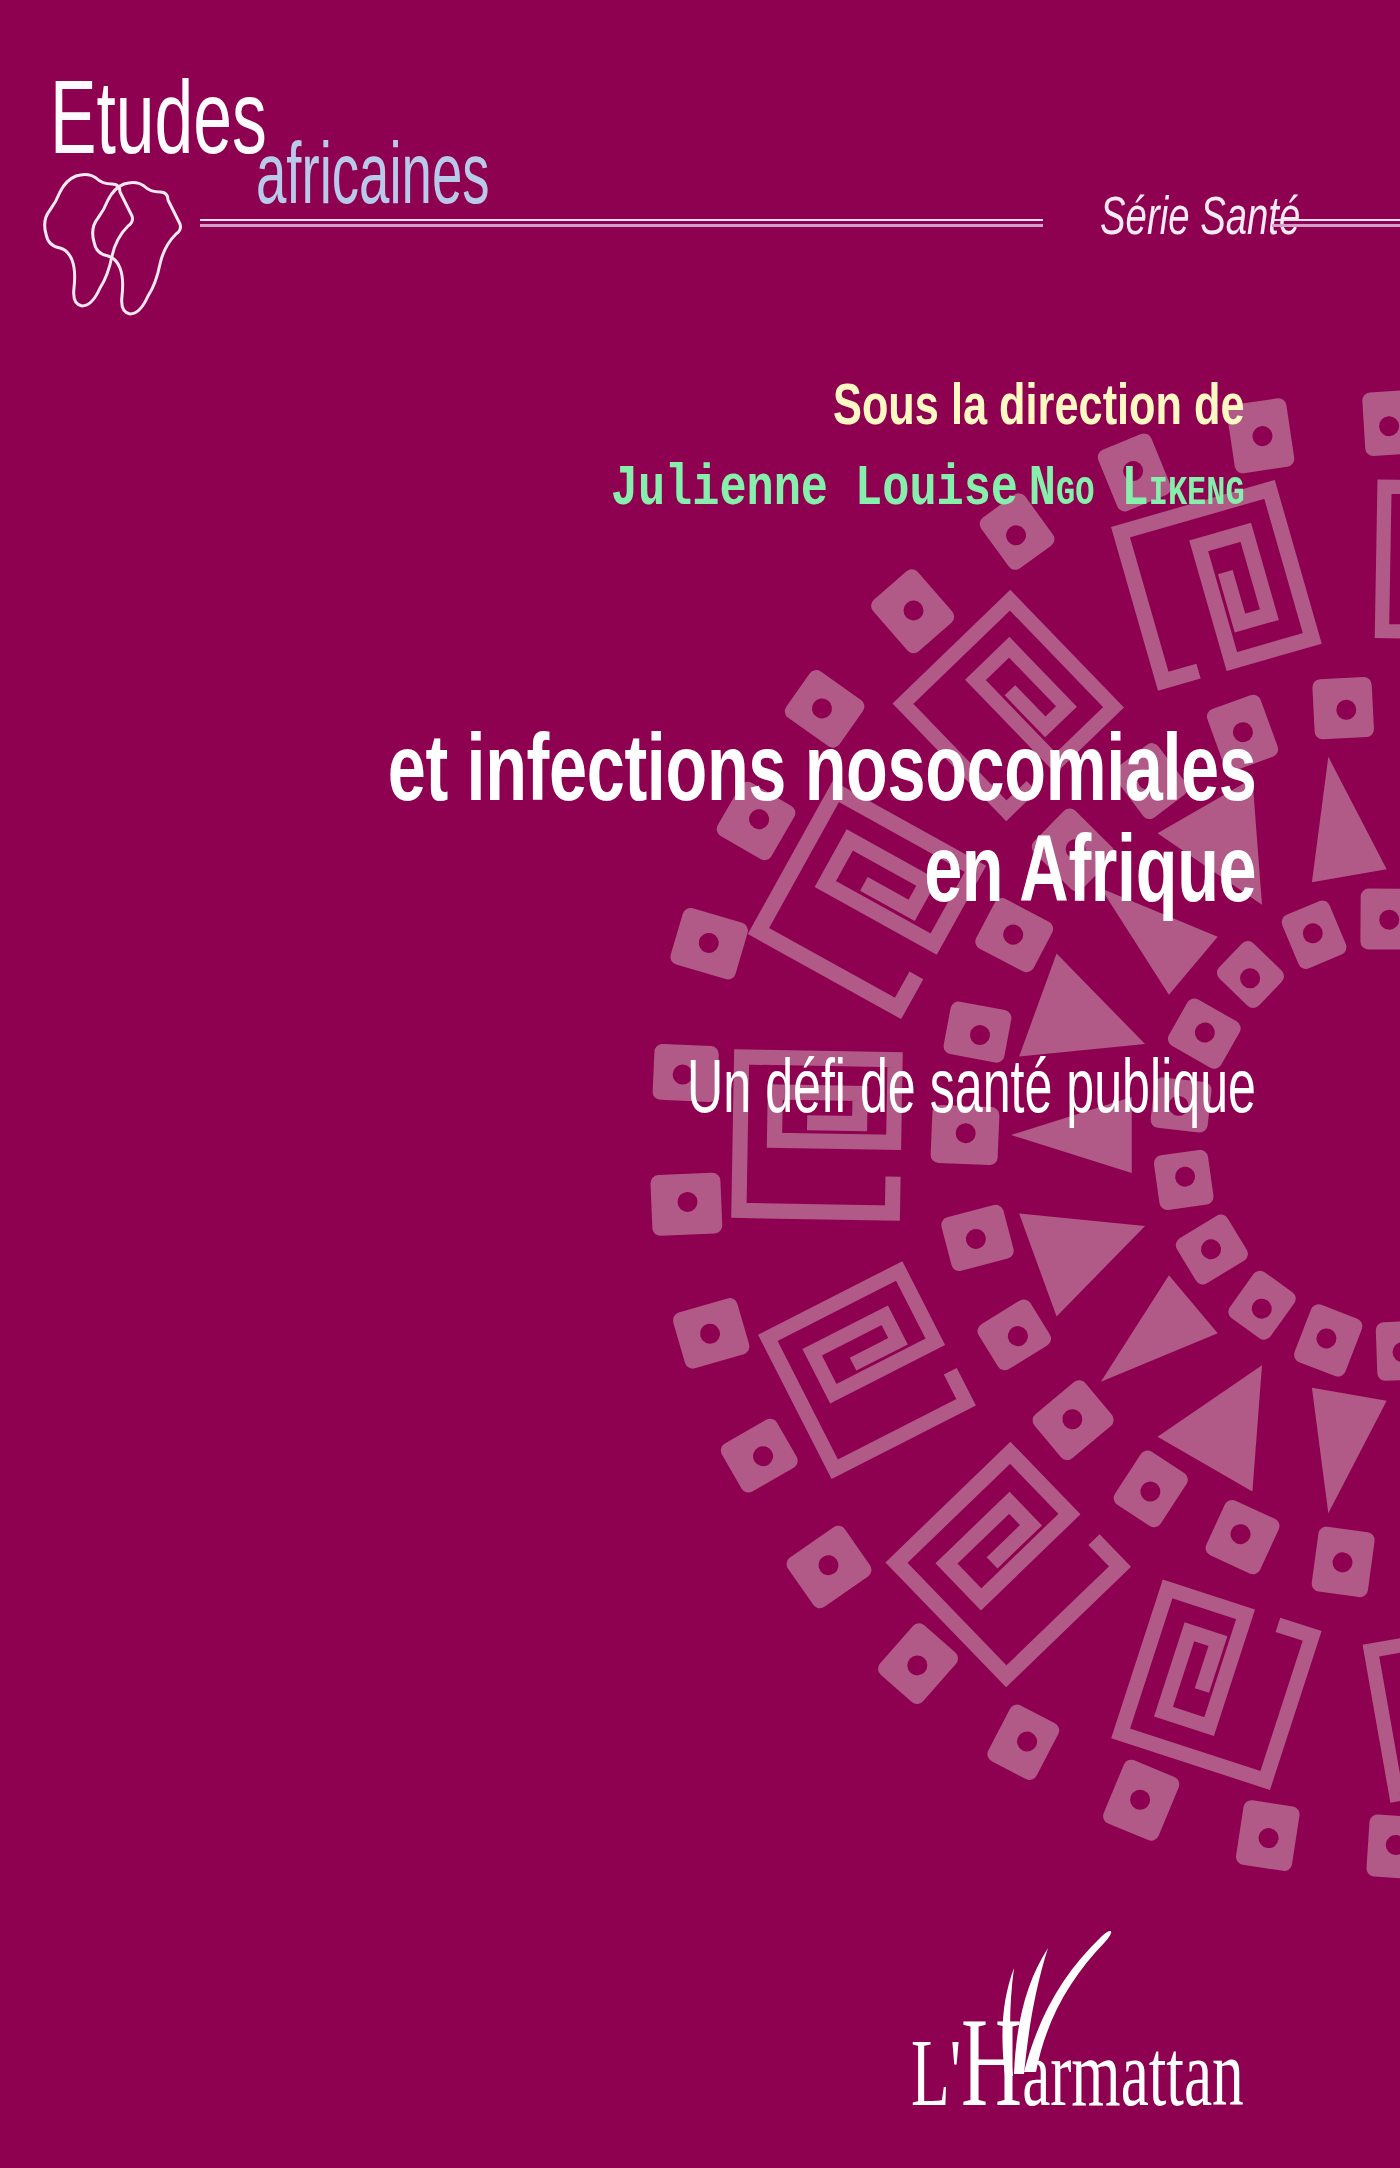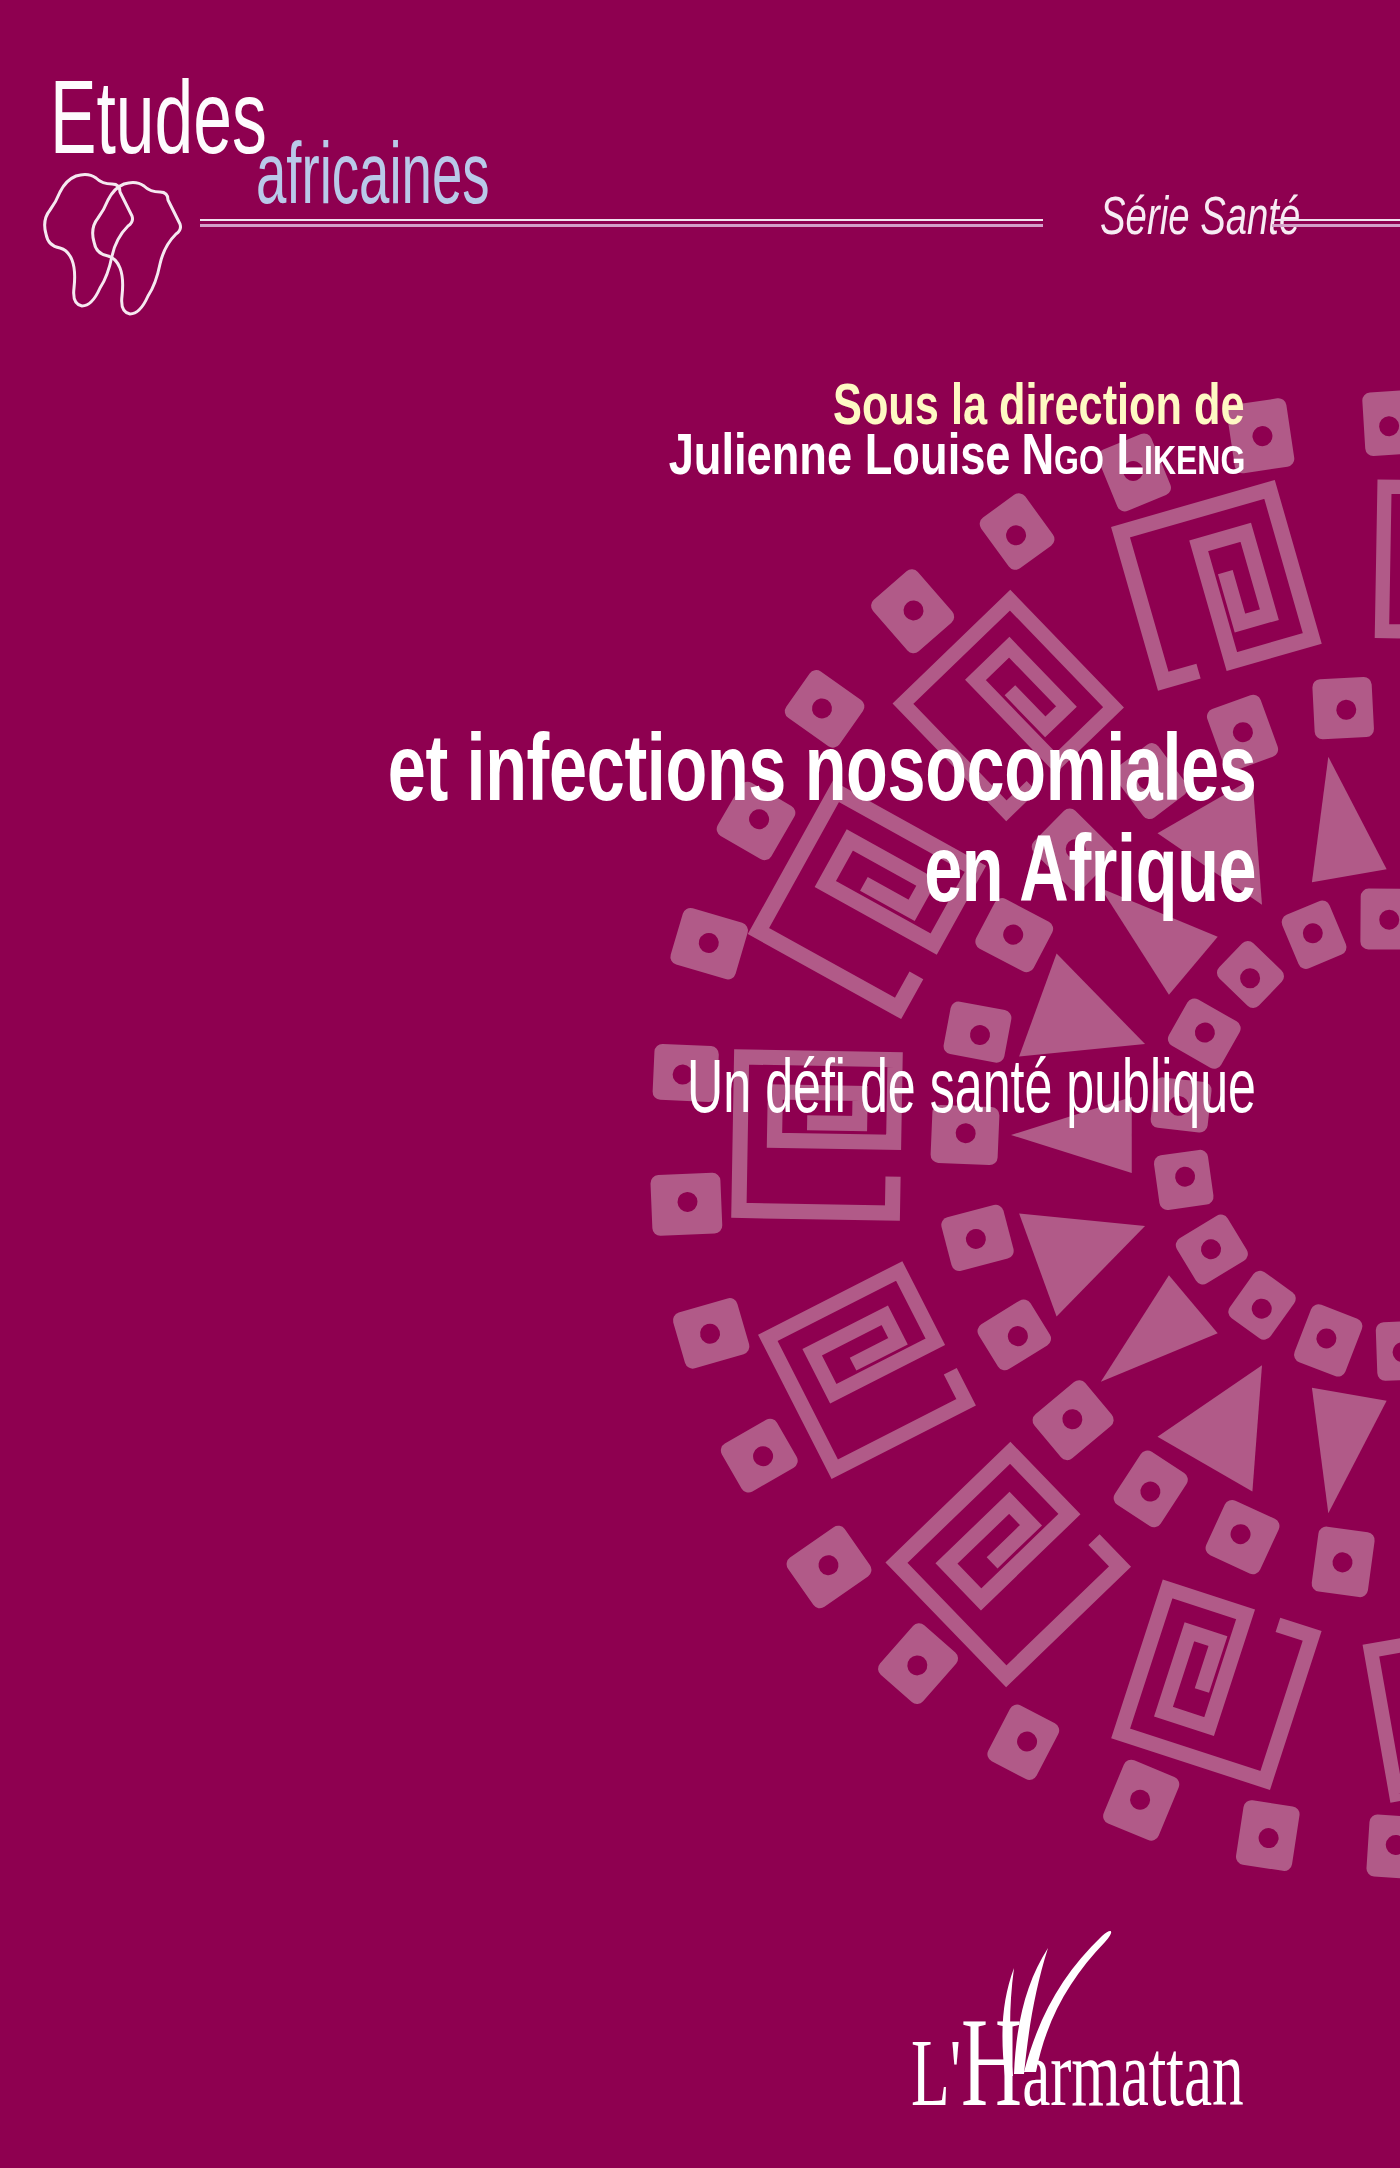--- a/index.html
+++ b/index.html
@@ -40,23 +40,23 @@
   }
   .serie .squeeze{display:inline-block;transform:scaleX(.71);transform-origin:0 50%;}
   
   .direction{
     right:155px;top:380px;
     font-size:57px;line-height:48px;font-weight:700;
     color:#fef9c3;white-space:nowrap;
   }
   .direction .squeeze{display:inline-block;transform:scaleX(.76);transform-origin:100% 50%;}
   .editor{
-    right:155px;top:423px;
+    right:155px;top:458px;
     font-size:58px;line-height:62px;font-weight:700;
-    color:#ffffff;white-space:nowrap;
+    color:#86efac;white-space:nowrap;font-family:Liberation Mono, monospace;
   }
   .editor .squeeze{display:inline-block;transform:scaleX(.78);transform-origin:100% 50%;}
   .editor .sc{font-variant:small-caps;margin-left:.24em;}
   
   .title{
     left:0;top:717px;width:1256px;
     text-align:right;color:#ffffff;
     font-size:95px;line-height:101px;font-weight:700;
     letter-spacing:-.5px;
   }

